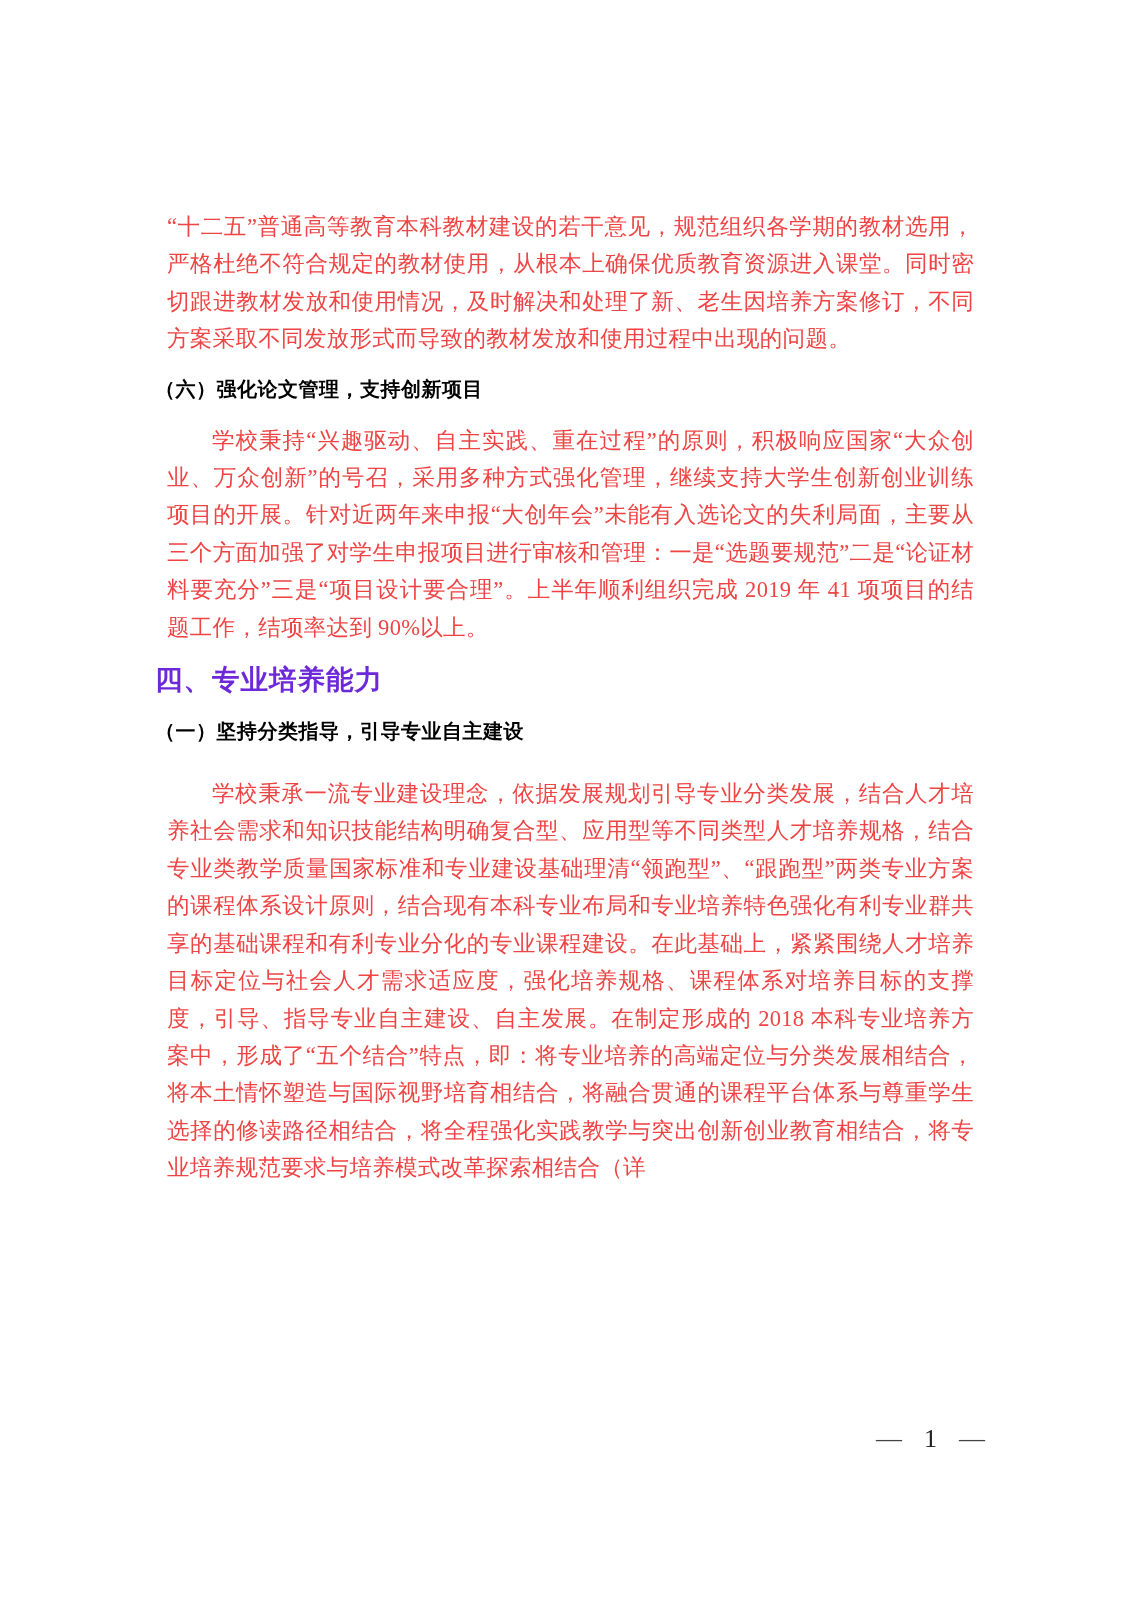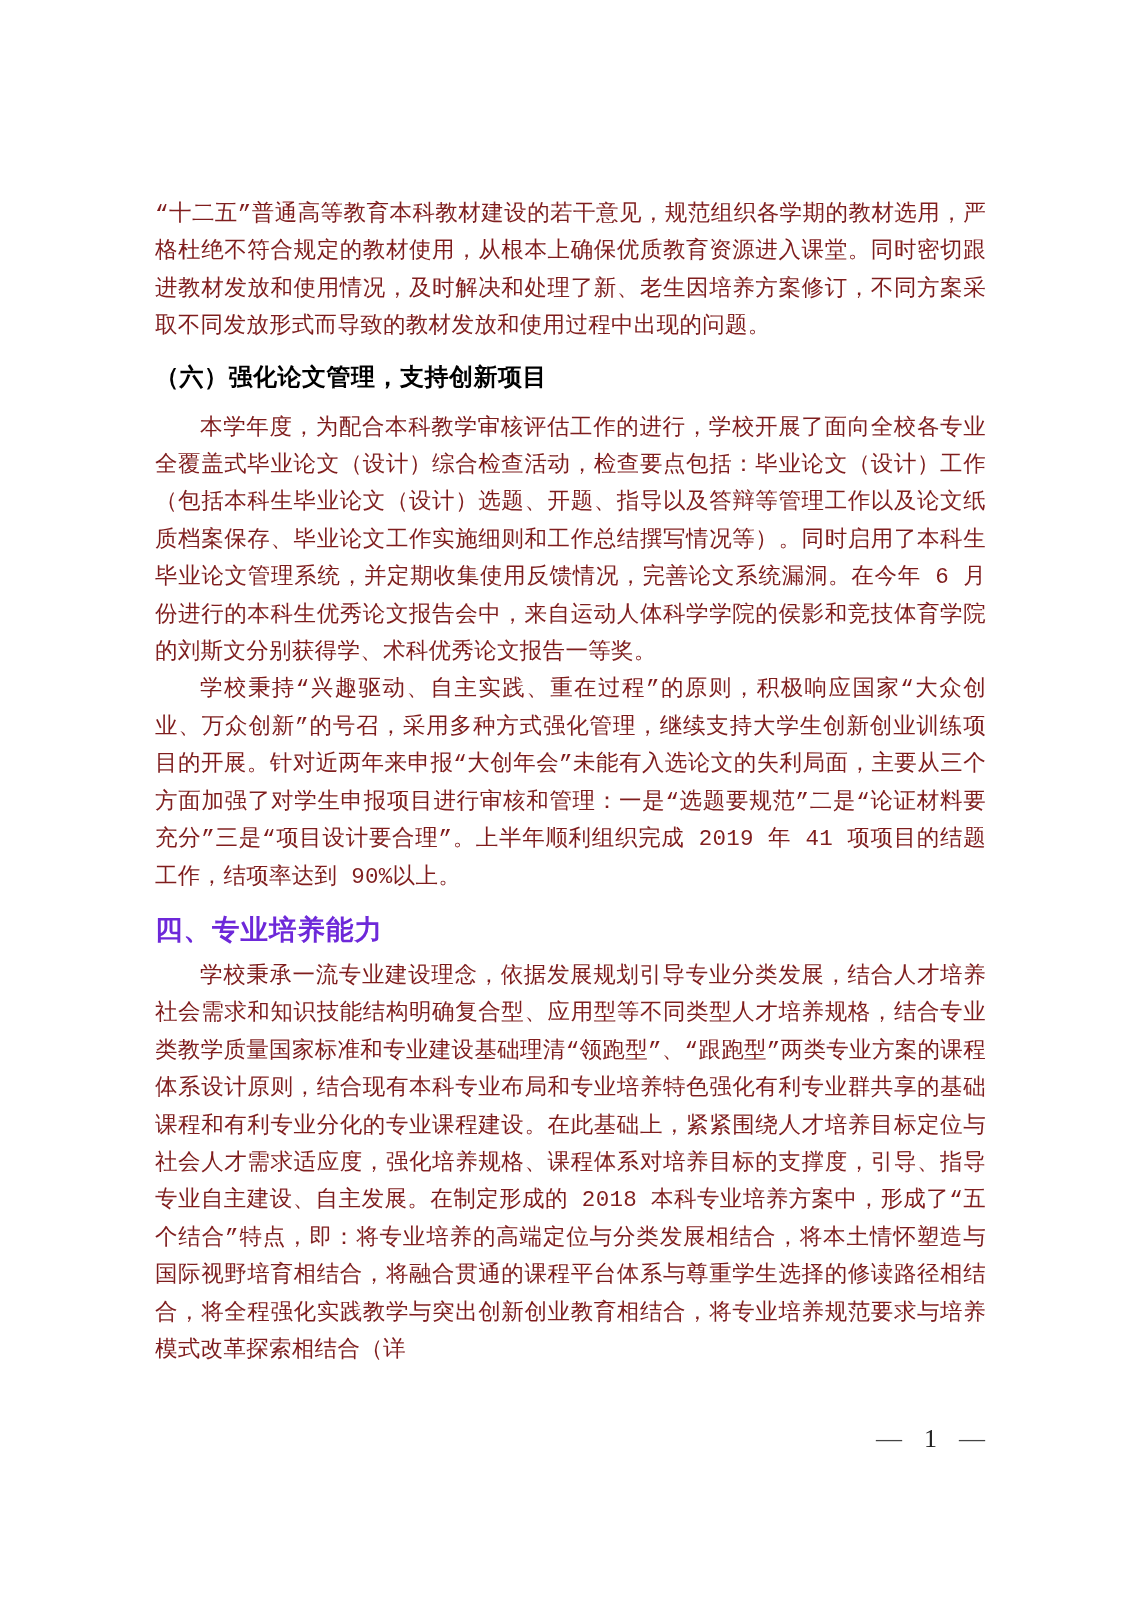--- a/index.html
+++ b/index.html
@@ -14,45 +14,45 @@
     background: #ffffff;
     overflow: hidden;
   }
   .content {
     position: absolute;
     left: 155px;
     top: 196px;
     width: 831px;
   }
   p.body {
-    margin: 0;
-    font-family: Liberation Mono, monospace;
+    margin: 12px;
+    font-family: Liberation Serif, serif;
     font-size: 22.5px;
     line-height: 37.4px;
-    color: #7f1d1d;
+    color: #ef4444;
     text-align: justify;
     letter-spacing: 0.3px;
   }
   p.body.indent {
     text-indent: 2em;
   }
   h2.h-main {
     margin: 14px 0 8px 0;
     font-family: "Liberation Sans", "DejaVu Sans", sans-serif;
     font-weight: 700;
     font-size: 27.5px;
     line-height: 40px;
     color: #6d28d9;
     letter-spacing: 1px;
   }
   h3.h-sub {
     margin: 13px 0 15px 0;
     font-family: "Liberation Sans", "DejaVu Sans", sans-serif;
     font-weight: 700;
-    font-size: 24px;
+    font-size: 20px;
     line-height: 36px;
     color: #000000;
     letter-spacing: 0.5px;
   }
   h3.h-sub.pre-para {
     margin-bottom: 26px;
   }
   .footer {
     position: absolute;
     top: 1424px;
@@ -71,26 +71,26 @@
 </head>
 <body>
 
 <div class="page">
   <main class="content">
 
     <p class="body">“十二五”普通高等教育本科教材建设的若干意见，规范组织各学期的教材选用，严格杜绝不符合规定的教材使用，从根本上确保优质教育资源进入课堂。同时密切跟进教材发放和使用情况，及时解决和处理了新、老生因培养方案修订，不同方案采取不同发放形式而导致的教材发放和使用过程中出现的问题。</p>
 
     <h3 class="h-sub">（六）强化论文管理，支持创新项目</h3>
 
-    <p class="body indent">本学年度，为配合本科教学审核评估工作的进行，学校开展了面向全校各专业全覆盖式毕业论文（设计）综合检查活动，检查要点包括：毕业论文（设计）工作（包括本科生毕业论文（设计）选题、开题、指导以及答辩等管理工作以及论文纸质档案保存、毕业论文工作实施细则和工作总结撰写情况等）。同时启用了本科生毕业论文管理系统，并定期收集使用反馈情况，完善论文系统漏洞。在今年 6 月份进行的本科生优秀论文报告会中，来自运动人体科学学院的侯影和竞技体育学院的刘斯文分别获得学、术科优秀论文报告一等奖。</p>
 
     <p class="body indent">学校秉持“兴趣驱动、自主实践、重在过程”的原则，积极响应国家“大众创业、万众创新”的号召，采用多种方式强化管理，继续支持大学生创新创业训练项目的开展。针对近两年来申报“大创年会”未能有入选论文的失利局面，主要从三个方面加强了对学生申报项目进行审核和管理：一是“选题要规范”二是“论证材料要充分”三是“项目设计要合理”。上半年顺利组织完成 2019 年 41 项项目的结题工作，结项率达到 90%以上。</p>
 
     <h2 class="h-main">四、专业培养能力</h2>
 
+    <h3 class="h-sub pre-para">（一）坚持分类指导，引导专业自主建设</h3>
 
     <p class="body indent">学校秉承一流专业建设理念，依据发展规划引导专业分类发展，结合人才培养社会需求和知识技能结构明确复合型、应用型等不同类型人才培养规格，结合专业类教学质量国家标准和专业建设基础理清“领跑型”、“跟跑型”两类专业方案的课程体系设计原则，结合现有本科专业布局和专业培养特色强化有利专业群共享的基础课程和有利专业分化的专业课程建设。在此基础上，紧紧围绕人才培养目标定位与社会人才需求适应度，强化培养规格、课程体系对培养目标的支撑度，引导、指导专业自主建设、自主发展。在制定形成的 2018 本科专业培养方案中，形成了“五个结合”特点，即：将专业培养的高端定位与分类发展相结合，将本土情怀塑造与国际视野培育相结合，将融合贯通的课程平台体系与尊重学生选择的修读路径相结合，将全程强化实践教学与突出创新创业教育相结合，将专业培养规范要求与培养模式改革探索相结合（详</p>
 
   </main>
 
   <div class="footer">
     <span class="dash">—</span>
     <span class="num">1</span>
     <span class="dash">—</span>
   </div>

